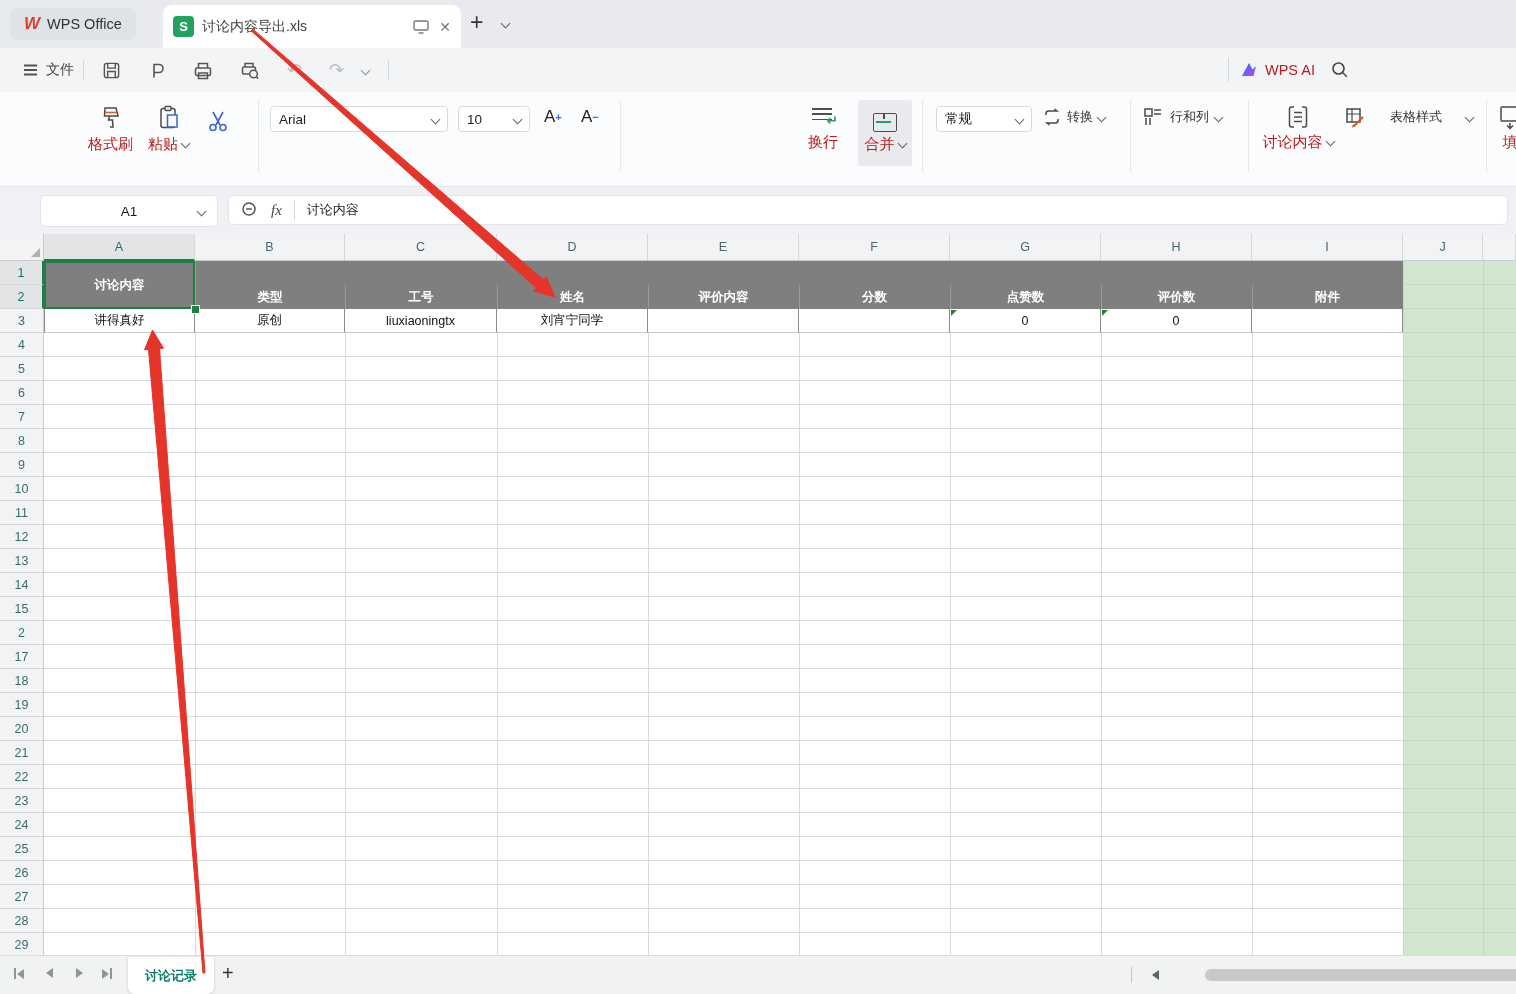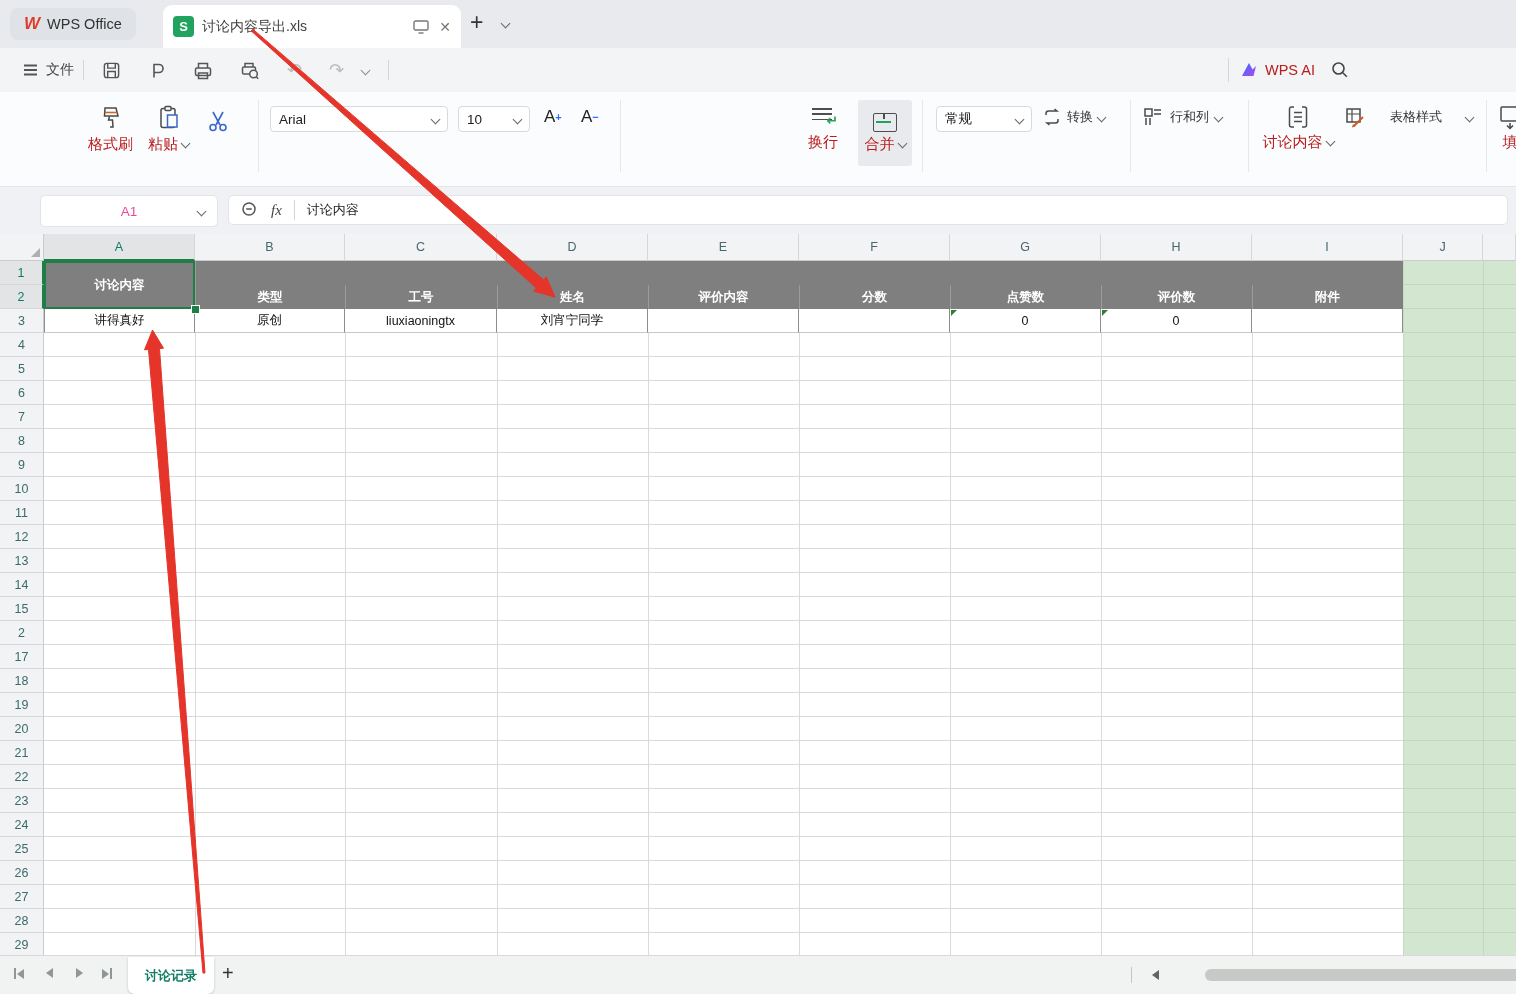--- a/index.html
+++ b/index.html
@@ -51,21 +51,21 @@
   .yellowbar{position:absolute;left:2px;bottom:0;width:16px;height:3px;background:#f4dc12}
   .redbar{position:absolute;left:2px;bottom:0;width:14px;height:3px;background:#d93025}
   .mini2{font-size:8px;line-height:8px;color:#444;text-align:center;font-weight:700}
   .mergeico{width:22px;height:17px;border:1.5px solid #4e4e4e;border-radius:2px;position:relative}
   .mergeico:before{content:"";position:absolute;left:9px;top:0;width:1.5px;height:5px;background:#4e4e4e}
   .mergeico:after{content:"";position:absolute;left:2px;top:7px;width:15px;height:2.5px;background:#21a35f}
   .grp-arrow{position:absolute;width:7px;height:7px;border-right:1.3px solid #9aa0a5;border-bottom:1.3px solid #9aa0a5}
   
   #fxrow{position:absolute;left:0;top:187px;width:1516px;height:47px;background:#eff1f4}
   #namebox{position:absolute;left:40px;top:8px;width:176px;height:30px;background:#fff;border:1px solid #e2e4e7;
-           border-radius:5px;display:flex;align-items:center;justify-content:center;font-size:13.5px;color:#ec4899}
+           border-radius:5px;display:flex;align-items:center;justify-content:center;font-size:13.5px;color:#0f172a}
   #namebox .cv{position:absolute;right:12px;top:12px}
   #fxbox{position:absolute;left:228px;top:8px;width:1280px;height:30px;background:#fff;border:1px solid #e2e4e7;
          border-radius:5px;display:flex;align-items:center;padding:0 12px;box-sizing:border-box;gap:12px}
   .fxi{font-family:"Liberation Serif",serif;font-style:italic;font-size:15px;color:#444}
   #fxcontent{font-size:13px;color:#222}
   
   #sheet-area{position:absolute;left:0;top:234px;width:1516px;height:721px;background:#fff;overflow:hidden}
   #cornerbox{position:absolute;left:0;top:0;width:44px;height:27px;background:#f2f3f4;border-right:1px solid #c9cbcd;
              border-bottom:1px solid #c9cbcd;box-sizing:border-box}
   .ctri{position:absolute;right:3px;bottom:3px;width:0;height:0;border-left:9px solid transparent;border-bottom:9px solid #aeb0b2}

